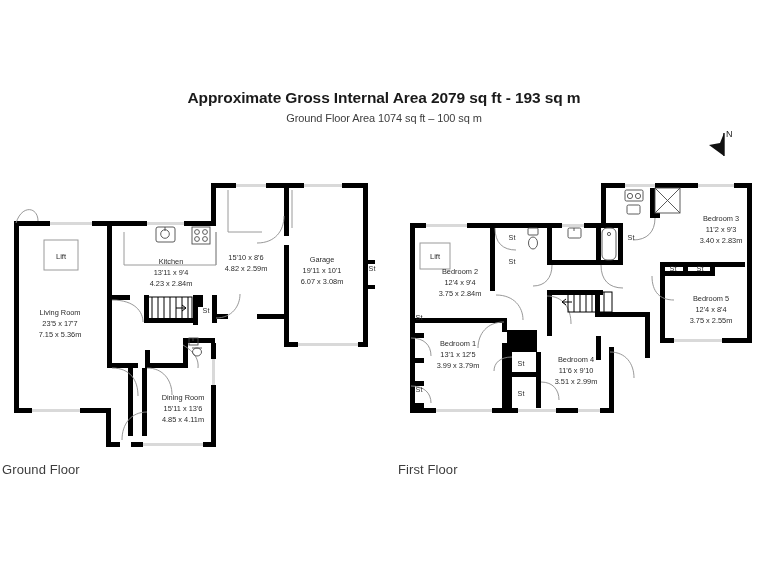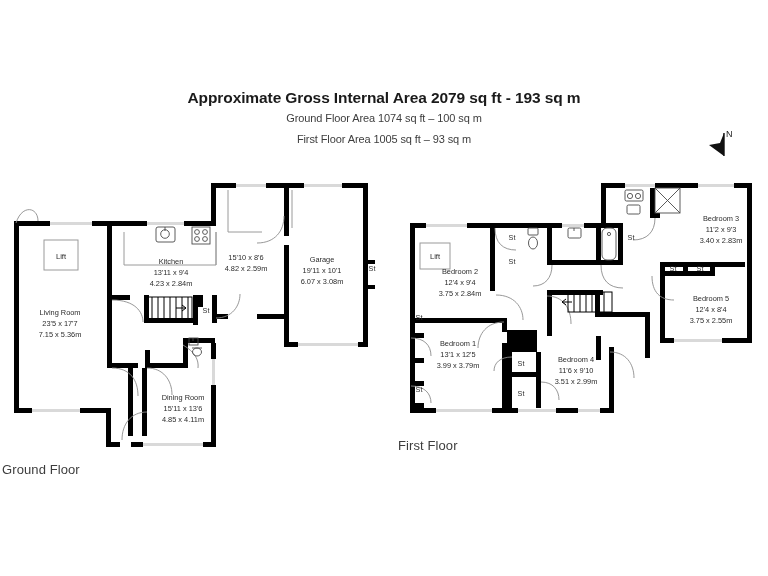--- a/index.html
+++ b/index.html
@@ -43,21 +43,21 @@
     line-height: 21px;
     letter-spacing: -0.1px;
   }
   .floor-caption {
     position: absolute;
     font-size: 13px;
     color: #3d3d3d;
     letter-spacing: 0.1px;
   }
   #gf-caption { left: 2px; top: 462px; }
-  #ff-caption { left: 398px; top: 438px; }
+  #ff-caption { left: 398px; top: 462px; }
   svg { display: block; }
   .plan-svg {
     position: absolute;
     top: 0;
     left: 0;
   }
   .wall { fill: #000000; }
   .thinline { fill: none; stroke: #000000; stroke-width: 1; }
   .grayline { fill: none; stroke: #9a9a9a; stroke-width: 1; }
   .swing { fill: none; stroke: #8c8c8c; stroke-width: 0.9; }
@@ -101,21 +101,20 @@
   }
 </style>
 </head>
 <body>
 
 <div id="page">
 
   <div class="heading-block">
     <div class="h-main">Approximate Gross Internal Area 2079 sq ft - 193 sq m</div>
     <div class="h-sub">Ground Floor Area 1074 sq ft – 100 sq m</div>
-    <div class="h-sub">First Floor Area 1005 sq ft – 93 sq m</div>
   </div>
 
   <svg id="compass" viewBox="0 0 50 40">
     <path d="M24 30 L9 19 L20 17 L24 7 Z" fill="#111111"></path>
     <path d="M24 7 L24 30" stroke="#111111" stroke-width="1.4" fill="none"></path>
     <text class="compass-n" x="26" y="11">N</text>
   </svg>
 
   <svg class="plan-svg" width="768" height="576" viewBox="0 0 768 576">
     <g>

